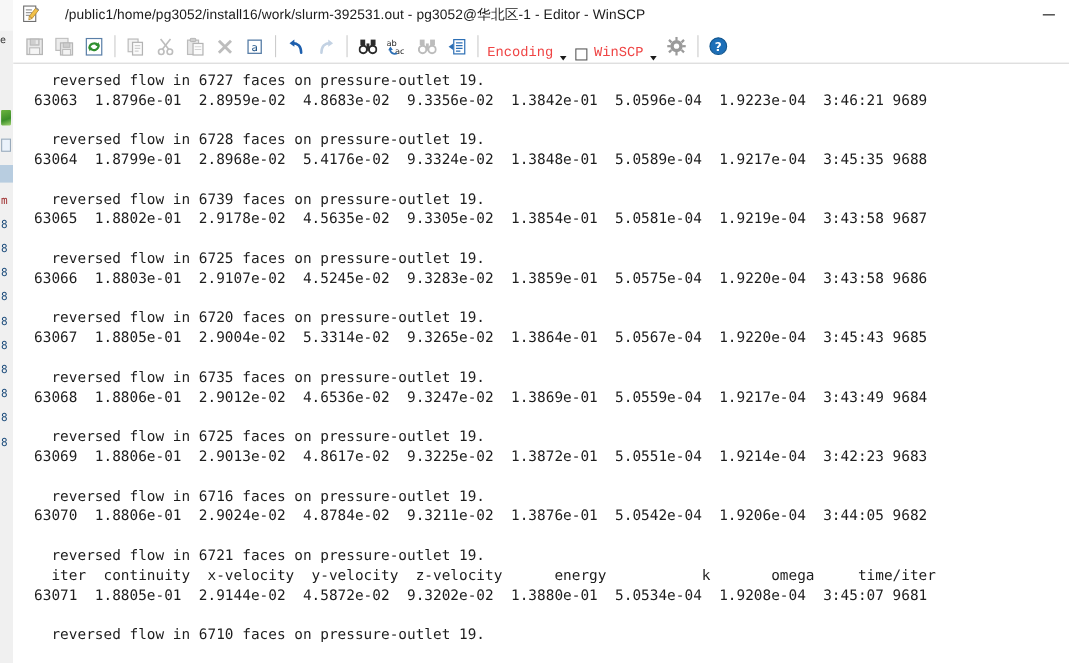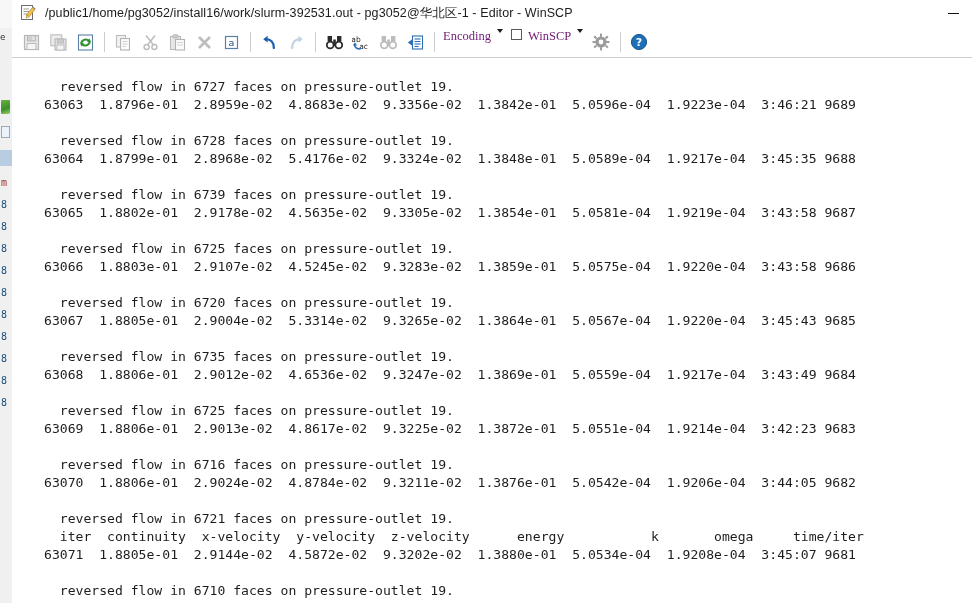--- a/index.html
+++ b/index.html
@@ -100,20 +100,21 @@
   
   .titlebar {
     position: relative;
     height: 27px;
     background: #ffffff;
     display: flex;
     align-items: center;
     padding-left: 8px;
     box-sizing: border-box;
     border-bottom: 1px solid #ffffff;
+    gap: 14px;
   }
   .title-icon {
     width: 18px;
     height: 18px;
     flex: 0 0 18px;
     margin-right: 7px;
     position: relative;
   }
   .title-text {
     font-family: "Liberation Sans", sans-serif;
@@ -173,24 +174,24 @@
   }
   .tb-sep {
     width: 1px;
     height: 20px;
     background: #cccccc;
     margin: 0 5px;
     flex: 0 0 1px;
   }
   .tb-text {
     display: flex;
-    align-items: flex-start;
-    font-family: Liberation Serif, serif;
+    align-items: flex-end;
+    font-family: Liberation Mono, monospace;
     font-size: 12.5px;
-    color: #701a75;
+    color: #ef4444;
     height: 26px;
     padding: 0 3px;
     white-space: nowrap;
   }
   .tb-caret {
     display: inline-block;
     width: 0; height: 0;
     border-left: 3.5px solid transparent;
     border-right: 3.5px solid transparent;
     border-top: 4px solid #1b1b1b;
@@ -218,21 +219,21 @@
   }
   .editor-left-rule {
     position: absolute;
     left: 0;
     top: 0;
     bottom: 0;
     width: 2px;
     background: #ffffff;
   }
   pre.editor-text {
-    margin: 17px;
+    margin: 4px;
     padding: 3px 0 0 14px;
     font-family: "DejaVu Sans Mono", monospace;
     font-size: 13.1px;
     line-height: 18px;
     color: #1d1d1d;
     white-space: pre;
     letter-spacing: 0px;
   }
 </style>
 </head>

